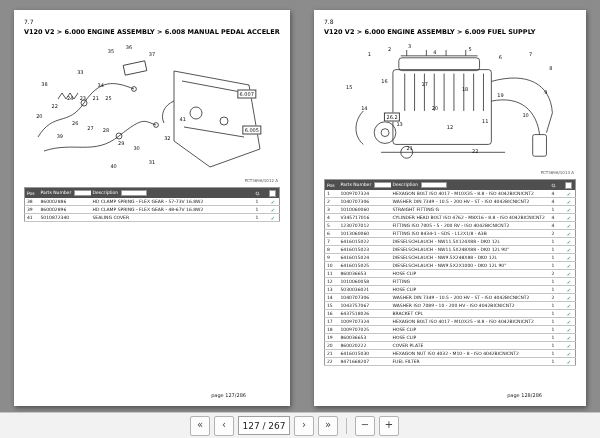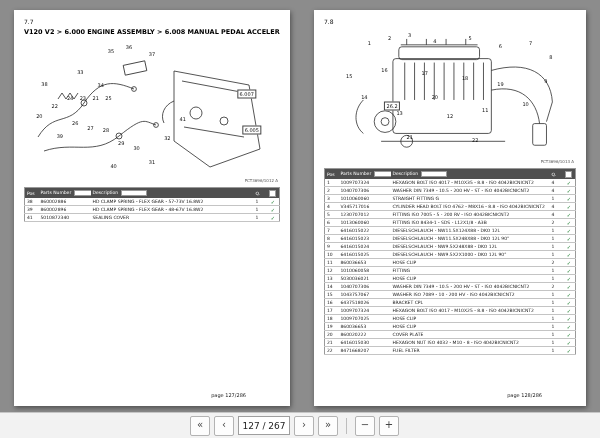--- a/index.html
+++ b/index.html
@@ -130,20 +130,21 @@
               <td>1</td>
               <td class="chk">✓</td>
             </tr>
           </tbody>
       </table>
       <div class="footer">page 127/286</div>
     </div>
 
     <div class="page">
       <div class="corner">7.8</div>
+      <div class="title">V120 V2 &gt; 6.000 ENGINE ASSEMBLY &gt; 6.009 FUEL SUPPLY</div>
       <div class="diagram diag-right">
         <svg viewBox="0 0 256 134">
           <g fill="none" stroke="#2a2a2a" stroke-width="0.8">
             <rect x="70" y="28" width="100" height="76" rx="3"></rect>
             <rect x="76" y="16" width="82" height="13" rx="3"></rect>
             <path d="M82,32 V70 M92,32 V70 M102,32 V70 M112,32 V70 M122,32 V70 M132,32 V70 M142,32 V70 M152,32 V70 M162,32 V70"></path>
             <circle cx="62" cy="92" r="11"></circle>
               <circle cx="62" cy="92" r="4"></circle>
             <circle cx="84" cy="112" r="6"></circle>
             <path d="M78,14 H156 M84,14 V8 M104,14 V8 M124,14 V8 M144,14 V8"></path>

